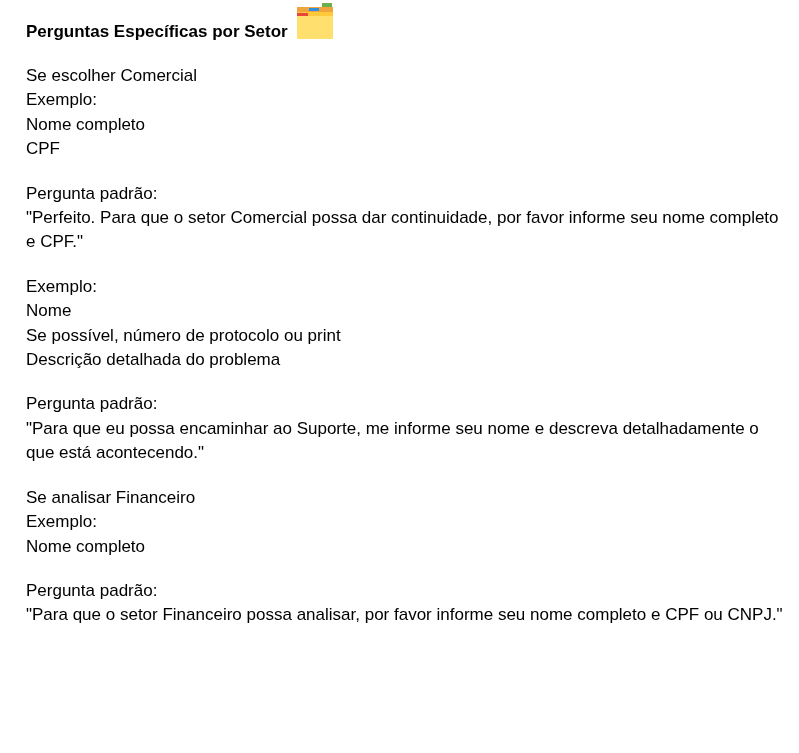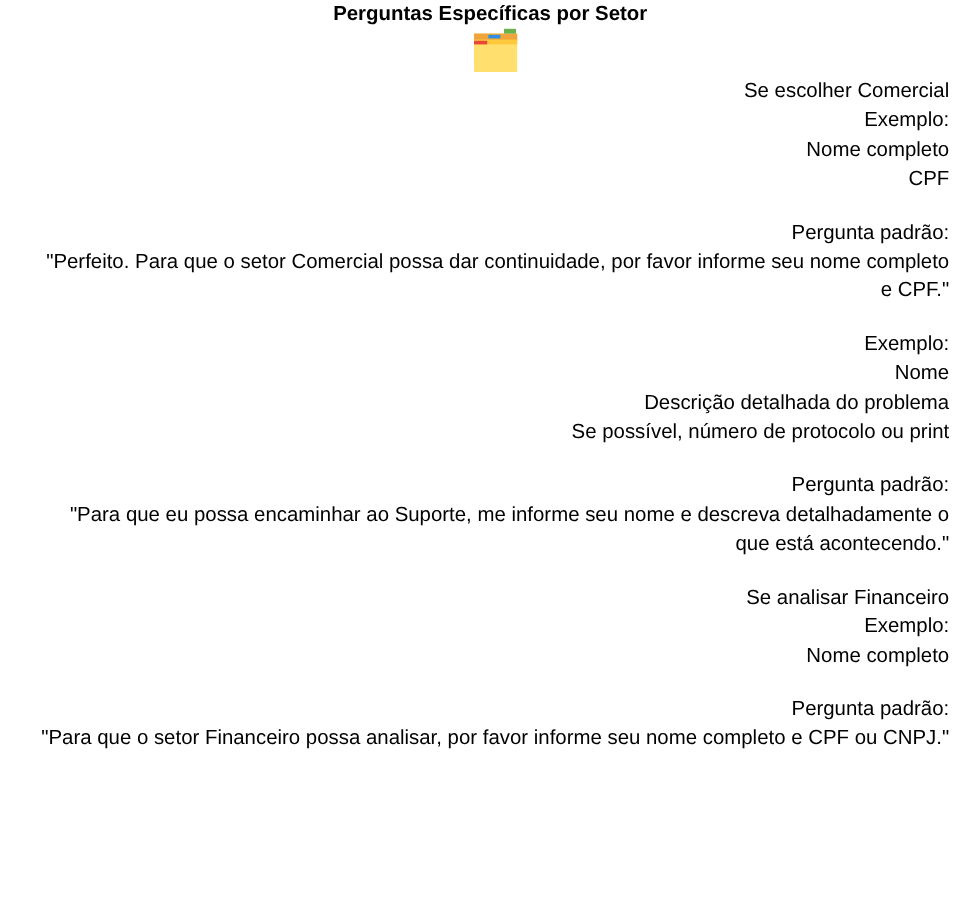--- a/index.html
+++ b/index.html
@@ -18,24 +18,23 @@
       position: relative;
     }
     .doc {
       position: absolute;
       left: 26px;
       top: 0;
       width: 765px;
     }
     .title-row {
       display: flex;
-      align-items: center;
+      align-items: flex-end;
       height: 44px;
       margin-bottom: 20px;
-      flex-direction: column;
     }
     .title {
       font-weight: bold;
       font-size: 17px;
       line-height: 24px;
       margin-bottom: 0px;
     }
     .icon-folder {
       position: relative;
       width: 36px;
@@ -62,21 +61,20 @@
     .icon-folder .tab-blue {
       position: absolute; left: 12px; top: 5px; width: 10px; height: 3px;
       background: #2e8ee0;
     }
     .icon-folder .tab-green {
       position: absolute; left: 25px; top: 0px; width: 10px; height: 4px;
       background: #6ab04c;
     }
     .section {
       margin-bottom: 20px;
-      text-align: right;
     }
     .line {
       display: block;
       white-space: normal;
     }
   </style>
 </head>
 <body>
 
 <div class="doc">
@@ -100,22 +98,22 @@
     <span class="line">CPF</span>
   </div>
   <div class="section">
     <span class="line">Pergunta padrão:</span>
     <span class="line">"Perfeito. Para que o setor Comercial possa dar continuidade, por favor informe seu nome completo e CPF."</span>
   </div>
 
   <div class="section">
     <span class="line">Exemplo:</span>
     <span class="line">Nome</span>
+    <span class="line">Se possível, número de protocolo ou print</span>
     <span class="line">Descrição detalhada do problema</span>
-    <span class="line">Se possível, número de protocolo ou print</span>
   </div>
   <div class="section">
     <span class="line">Pergunta padrão:</span>
     <span class="line">"Para que eu possa encaminhar ao Suporte, me informe seu nome e descreva detalhadamente o que está acontecendo."</span>
   </div>
 
   <div class="section">
     <span class="line">Se analisar Financeiro</span>
     <span class="line">Exemplo:</span>
     <span class="line">Nome completo</span>

